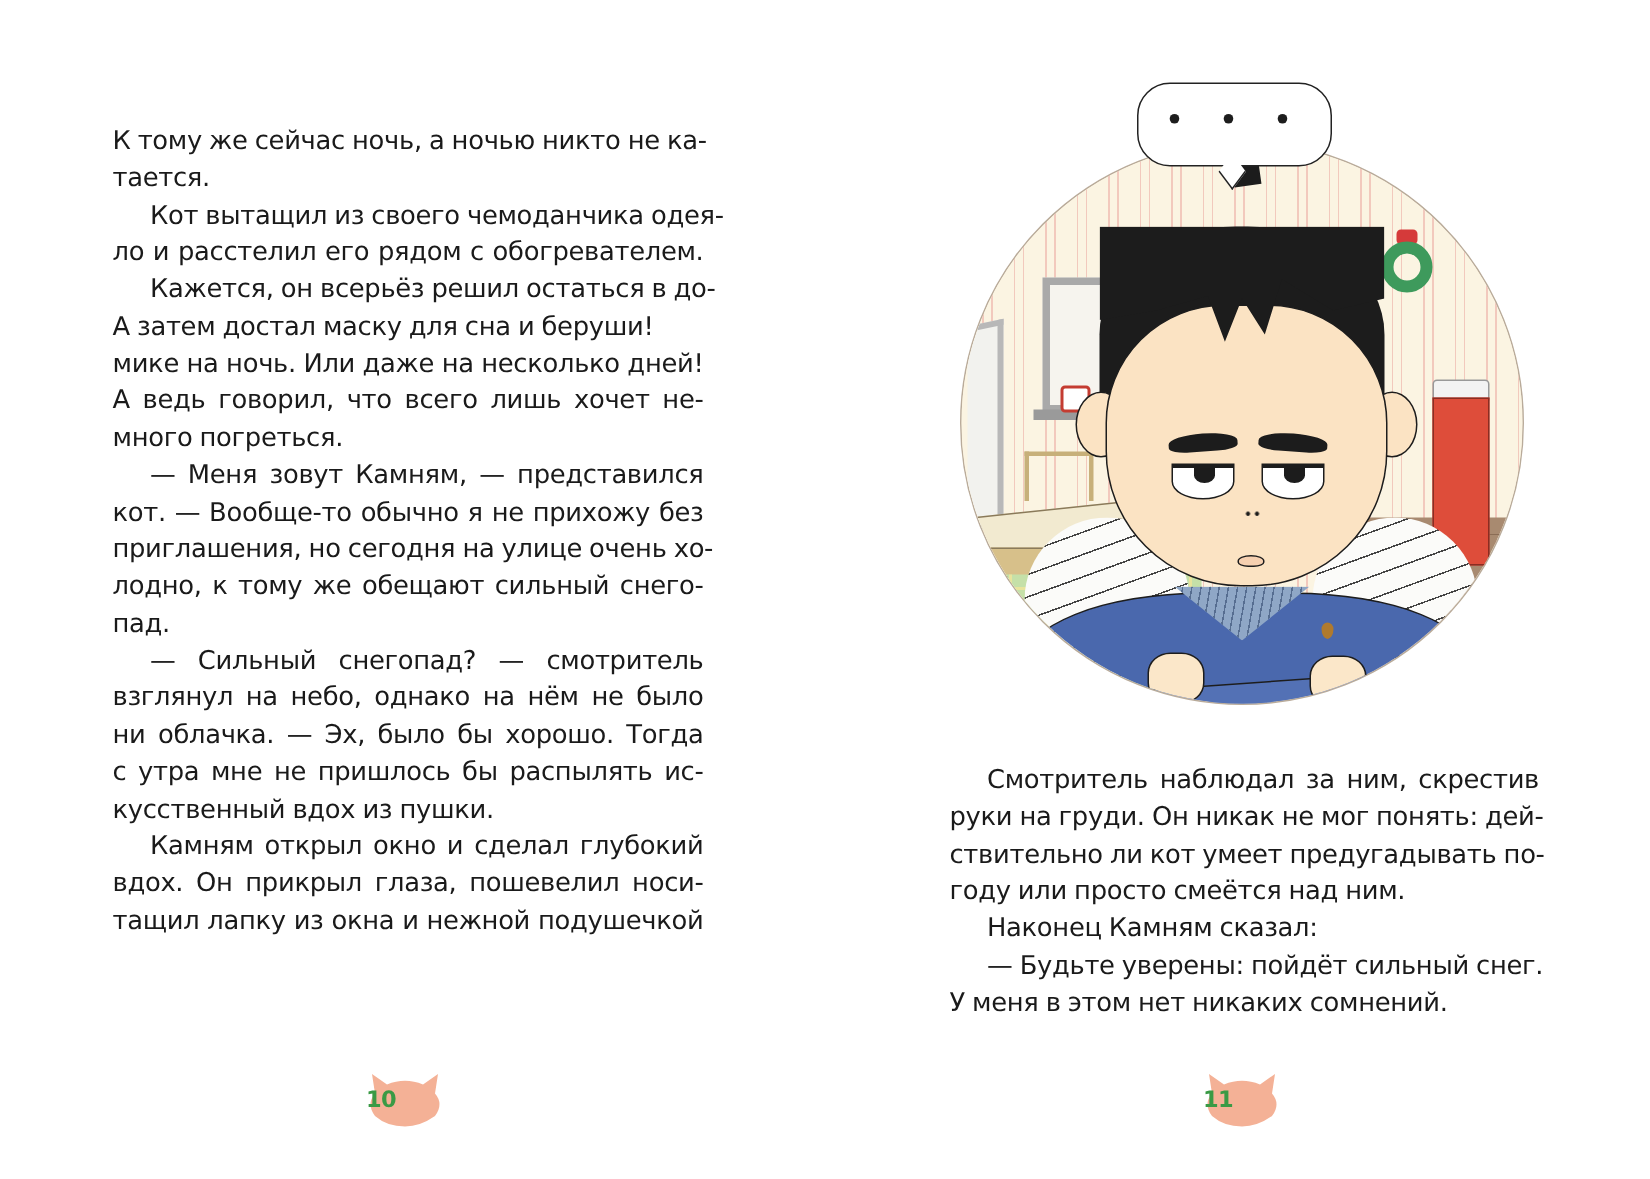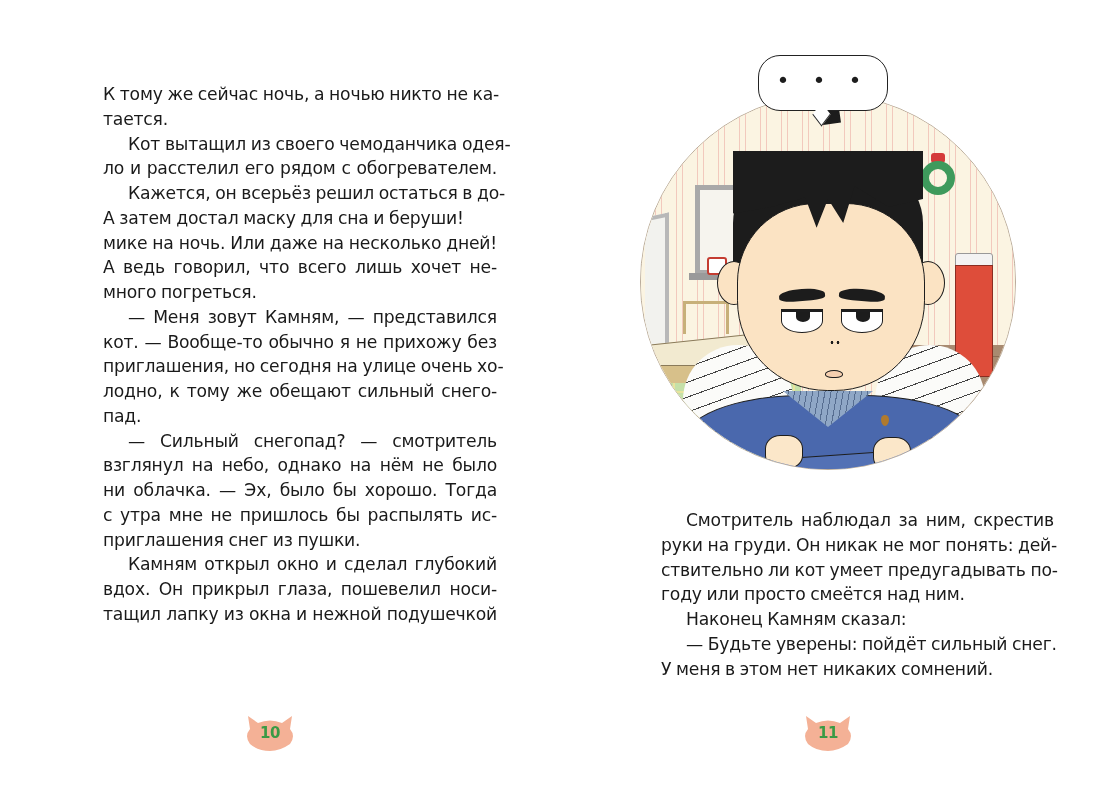--- a/index.html
+++ b/index.html
@@ -11,21 +11,20 @@
   .page-left { left: 0; width: 550px; }
   .page-right { left: 550px; width: 550px; }
 
   .text-block {
     position: absolute;
     font-size: 17.2px;
     line-height: 24.75px;
     text-align: justify;
     letter-spacing: -0.2px;
     word-spacing: -0.5px;
-    margin-left: 28px;
   }
   .text-block .line {
     display: block; white-space: nowrap; height: 24.75px;
     text-align-last: justify;
   }
   .text-block .line.last { text-align-last: left; }
   .text-block .line.indent { padding-left: 25px; }
 
   .left-text { left: 75px; top: 82px; width: 394px; }
   .right-text { left: 83px; top: 508px; width: 393px; }
@@ -103,21 +102,21 @@
   .bubble-dots {
     position: absolute; left: 0; right: 0; top: 15px; text-align: center; font-size: 22px; letter-spacing: 8px; color: #1d1d1d; line-height: 20px;
   }
 
   
   .page-num {
     position: absolute; top: 712px; width: 52px; height: 40px;
   }
   .page-num svg { position: absolute; left: 0; top: 0; }
   .page-num .num {
-    position: absolute; left: 0; right: 0; top: 12px; text-align: center;
+    position: absolute; left: 0; right: 0; top: 12px; 
     font-family: "DejaVu Sans", sans-serif; font-weight: bold; font-size: 15px; color: #3a9a45; letter-spacing: -0.5px;
   }
   .page-num-left { left: 244px; }
   .page-num-right { left: 252px; }
 </style>
 </head>
 <body>
 
 <div class="page page-left">
   <div class="text-block left-text" id="left-text">
@@ -132,21 +131,21 @@
       <span class="line last">много погреться.</span>
       <span class="line indent">— Меня зовут Камням, — представился</span>
       <span class="line">кот. — Вообще-то обычно я не прихожу без</span>
       <span class="line">приглашения, но сегодня на улице очень хо-</span>
       <span class="line">лодно, к тому же обещают сильный снего-</span>
       <span class="line last">пад.</span>
       <span class="line indent">— Сильный снегопад? — смотритель</span>
       <span class="line">взглянул на небо, однако на нём не было</span>
       <span class="line">ни облачка. — Эх, было бы хорошо. Тогда</span>
       <span class="line">с утра мне не пришлось бы распылять ис-</span>
-      <span class="line last">приглашения снег из пушки.</span>
+      <span class="line last">кусственный вдох из пушки.</span>
       <span class="line indent">Камням открыл окно и сделал глубокий</span>
       <span class="line">вдох. Он прикрыл глаза, пошевелил носи-</span>
       <span class="line">тащил лапку из окна и нежной подушечкой</span>
     </div>
 
   <div class="page-num page-num-left">
     <svg width="52" height="40" viewBox="0 0 52 40">
       <path d="M4 4 L14 11 Q26 6 38 11 L48 4 L46 17 Q52 24 46 32 Q36 39 26 39 Q14 39 6 32 Q0 24 6 17 Z" fill="#F4B196"></path>
     </svg>
     <span class="num">10</span>

